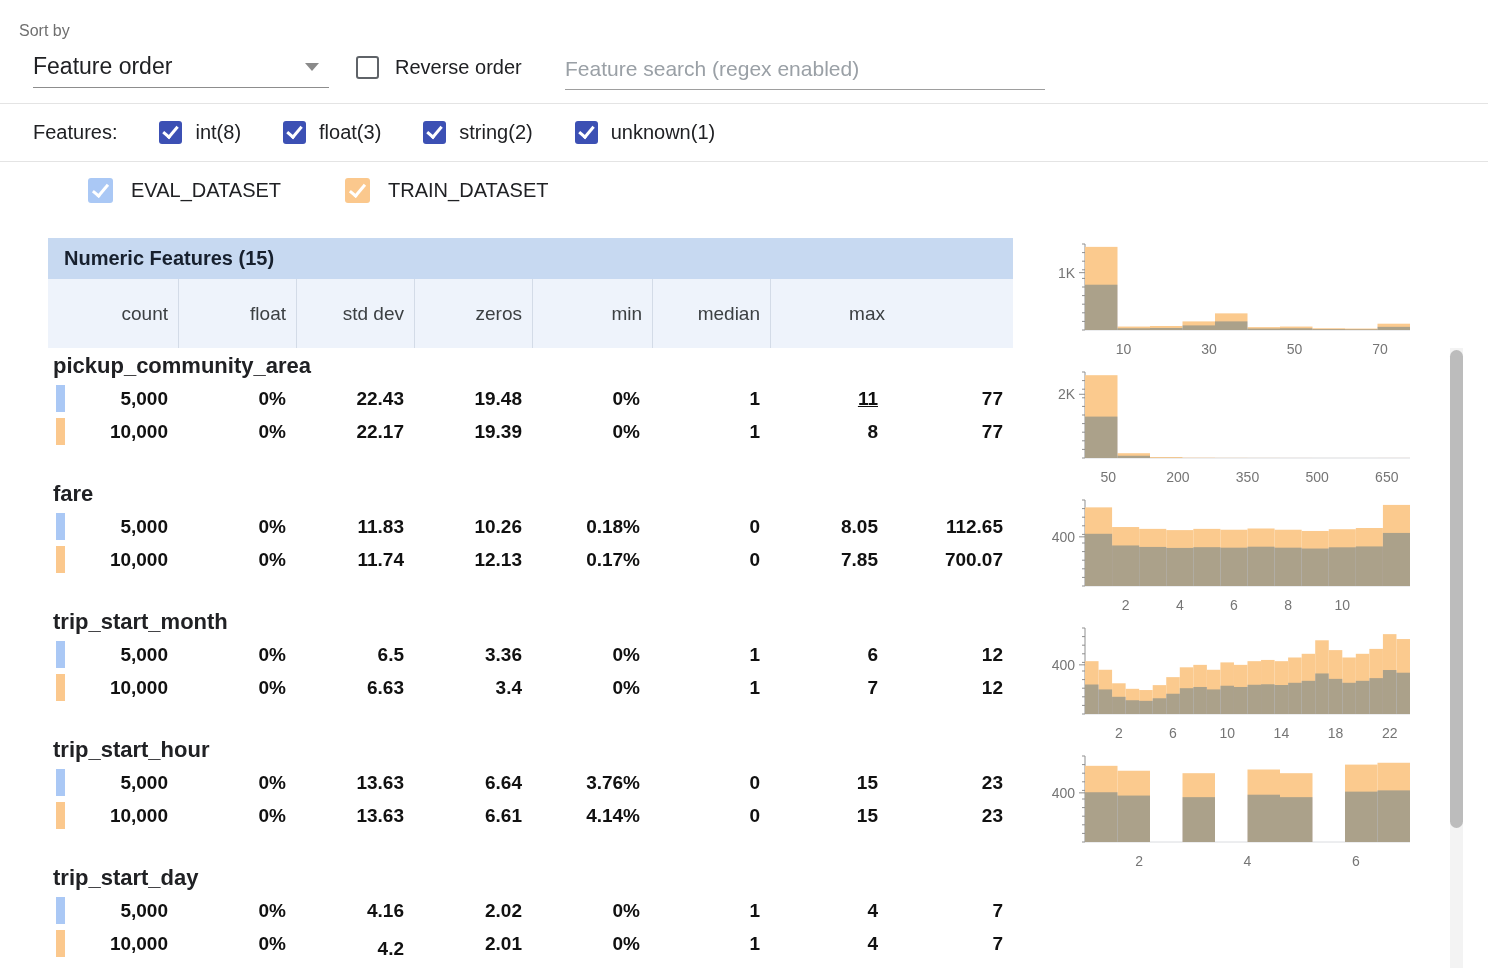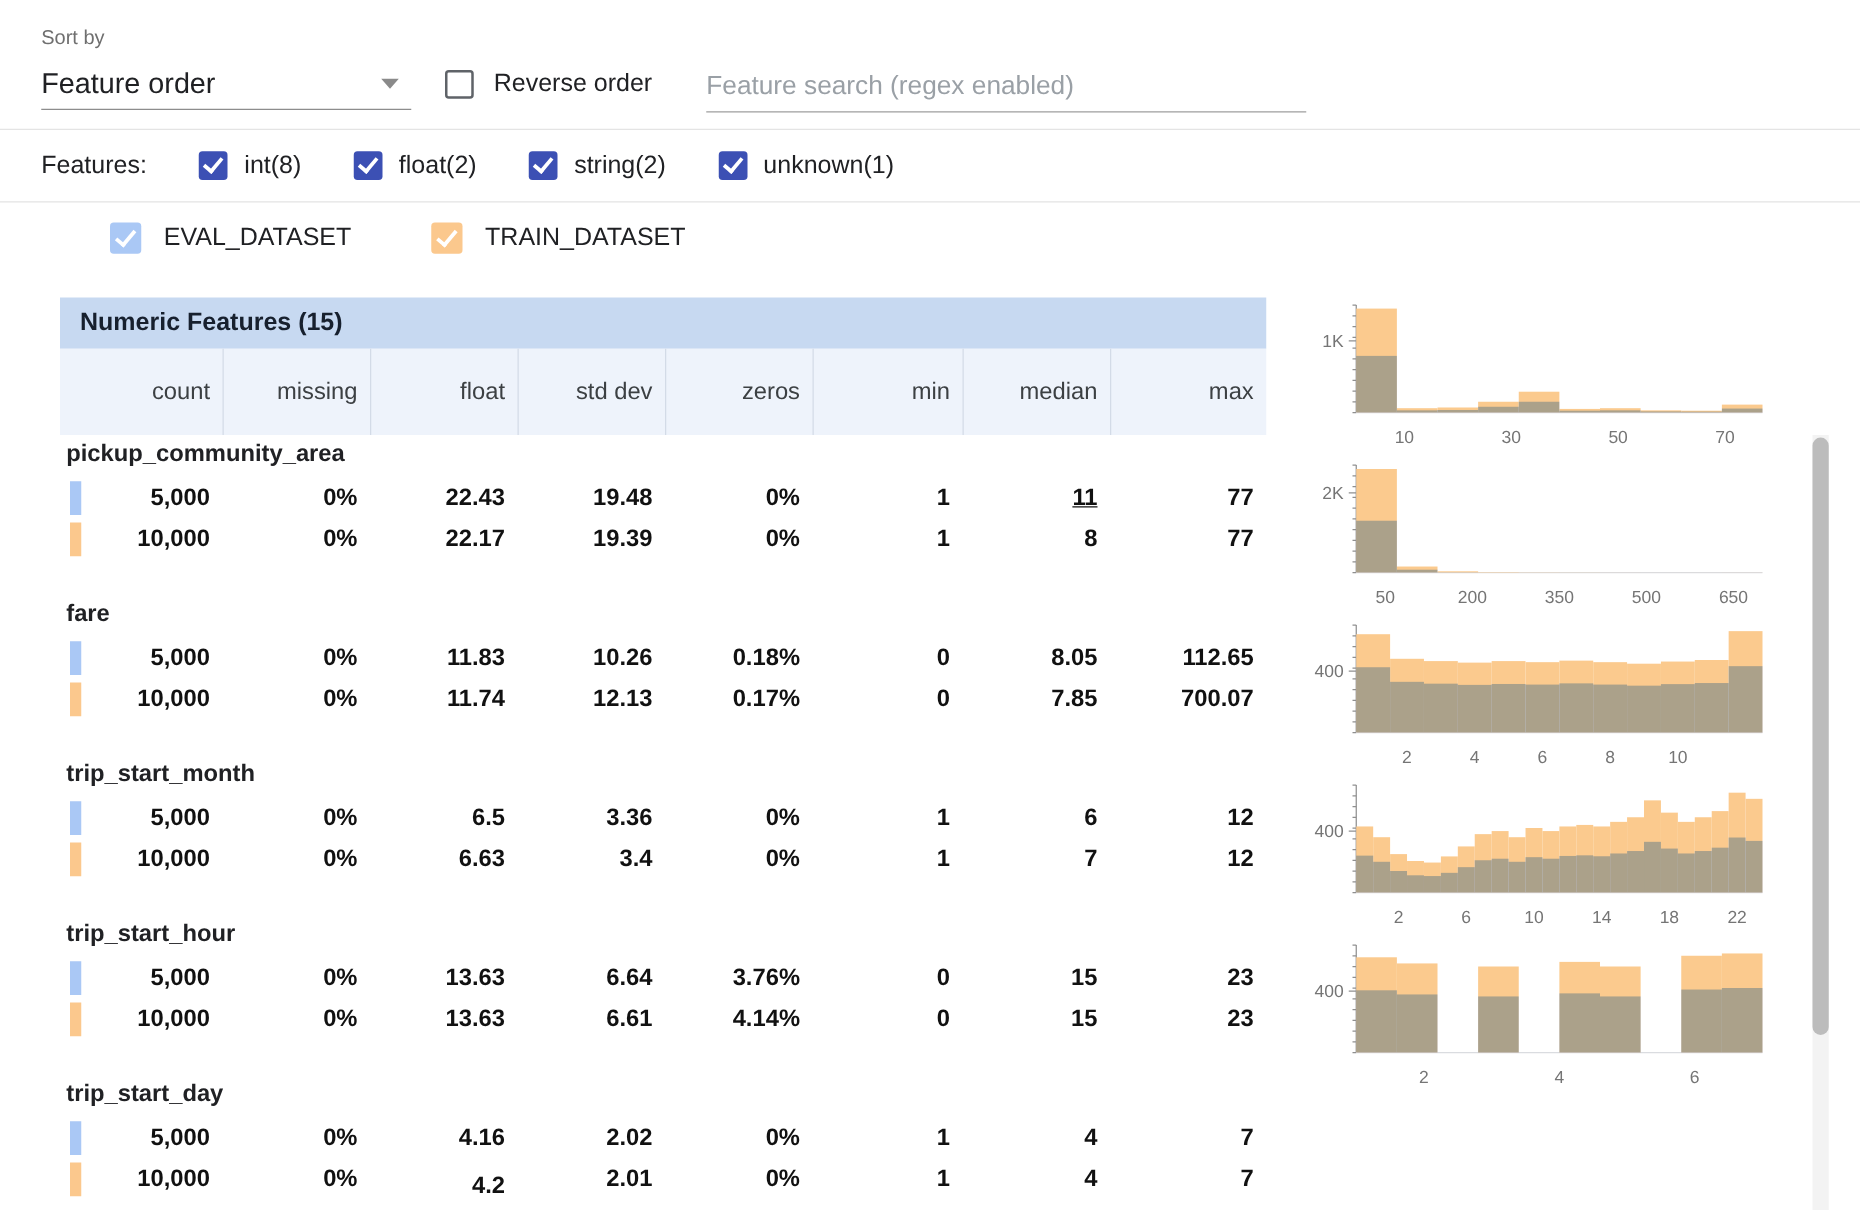--- a/index.html
+++ b/index.html
@@ -1,21 +1,21 @@
 <!DOCTYPE html>
 <html><head>
 <meta charset="utf-8">
 <style>
   * { margin:0; padding:0; box-sizing:border-box; }
   html,body { width:1488px; height:968px; overflow:hidden; background:#fff;
               font-family:"Liberation Sans", sans-serif; color:#202124; }
 
   
   .topbar { position:relative; height:104px; border-bottom:1px solid #e4e4e4; }
-  .sortby-label { position:absolute; left:33px; top:22px; font-size:16px; color:#6f6f6f; }
+  .sortby-label { position:absolute; left:19px; top:22px; font-size:16px; color:#6f6f6f; }
   .sort-select { position:absolute; left:33px; top:46px; width:296px; height:42px;
                  border-bottom:1px solid #8d8d8d; font-size:23px; display:flex;
                  align-items:center; justify-content:space-between; cursor:pointer; }
   .dd-arrow { width:0; height:0; border-left:7px solid transparent; border-right:7px solid transparent;
               border-top:8px solid #8a8a8a; margin-right:10px; }
   .reverse-wrap { position:absolute; left:356px; top:56px; display:flex; align-items:center;
                   gap:16px; font-size:20px; }
   .cb-empty { width:23px; height:23px; border:2px solid #5f6368; border-radius:3px; background:#fff; flex:none; }
   .cb-empty-sm { width:15px; height:15px; border:2px solid #444; border-radius:2px; background:#fff; flex:none; }
   .search-input { position:absolute; left:565px; top:48px; width:480px; height:42px; border:none;
@@ -42,21 +42,21 @@
   .content { display:flex; margin-left:48px; margin-top:20px; }
   .table-col { width:965px; flex:none; }
   .nf-header { height:41px; background:#c7d9f1; display:flex; align-items:center; padding-left:16px;
                font-size:20px; font-weight:bold; color:#17202e; }
   .col-headers { height:69px; background:#eef3fb; display:flex; }
   .col-h { display:flex; align-items:center; justify-content:flex-end; padding-right:10px;
            font-size:19px; color:#3c4043; border-left:1px solid #d3dbe7; flex:none; }
   .col-h:first-child { border-left:none; }
 
   .feature-block { height:128px; padding-top:5px; }
-  .feature-name { font-size:19px; font-weight:bold; padding-left:5px; height:29px; }
+  .feature-name { font-size:22px; font-weight:bold; padding-left:5px; height:29px; }
   .data-row { height:33px; display:flex; position:relative; }
   .swatch { position:absolute; left:8px; top:3px; width:9px; height:27px; }
   .cell { display:flex; align-items:center; justify-content:flex-end; padding-right:10px;
           font-size:19px; font-weight:bold; color:#111; flex:none; }
 
   .right-col { width:475px; flex:none; }
   .chart-controls { height:110px; background:#e8f0fb; padding:14px 0 0 16px; }
   .cc-label { font-size:16px; color:#5f6368; }
   .cc-select { width:240px; height:38px; border-bottom:1px solid #8d8d8d; display:flex;
                align-items:center; justify-content:space-between; font-size:21px; margin-top:2px; cursor:pointer; }
@@ -90,21 +90,21 @@
 
 <div class="features-bar">
   <span>Features:</span>
   <span class="filter-items" id="filter-items">
       <span class="filter-item">
         <span class="cb-checked"></span>
         <span>int(8)</span>
       </span>
       <span class="filter-item">
         <span class="cb-checked"></span>
-        <span>float(2)</span>
+        <span>float(3)</span>
       </span>
       <span class="filter-item">
         <span class="cb-checked"></span>
         <span>string(2)</span>
       </span>
       <span class="filter-item">
         <span class="cb-checked"></span>
         <span>unknown(1)</span>
       </span>
     </span>
@@ -119,21 +119,20 @@
       <span class="cb-soft" style="background: rgb(251, 200, 141);"></span>
       <span>TRAIN_DATASET</span>
     </span>
   </div>
 
 <div class="content">
   <div class="table-col">
     <div class="nf-header">Numeric Features (15)</div>
     <div class="col-headers" id="col-headers">
         <div class="col-h" style="width: 130px;">count</div>
-        <div class="col-h" style="width: 118px;">missing</div>
         <div class="col-h" style="width: 118px;">float</div>
         <div class="col-h" style="width: 118px;">std dev</div>
         <div class="col-h" style="width: 118px;">zeros</div>
         <div class="col-h" style="width: 120px;">min</div>
         <div class="col-h" style="width: 118px;">median</div>
         <div class="col-h" style="width: 125px;">max</div>
       </div>
     <div id="feature-rows">
         <div class="feature-block">
           <div class="feature-name">pickup_community_area</div>

